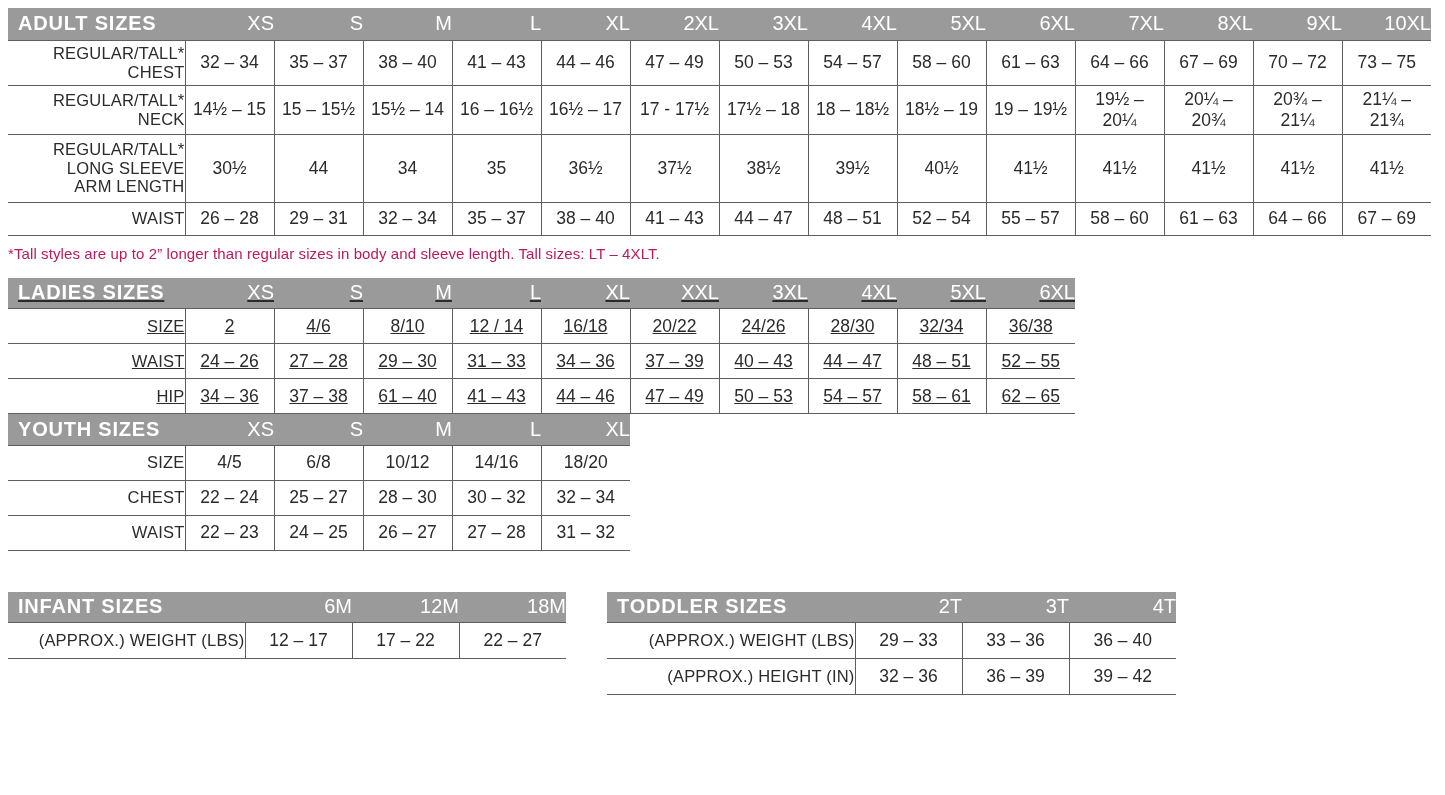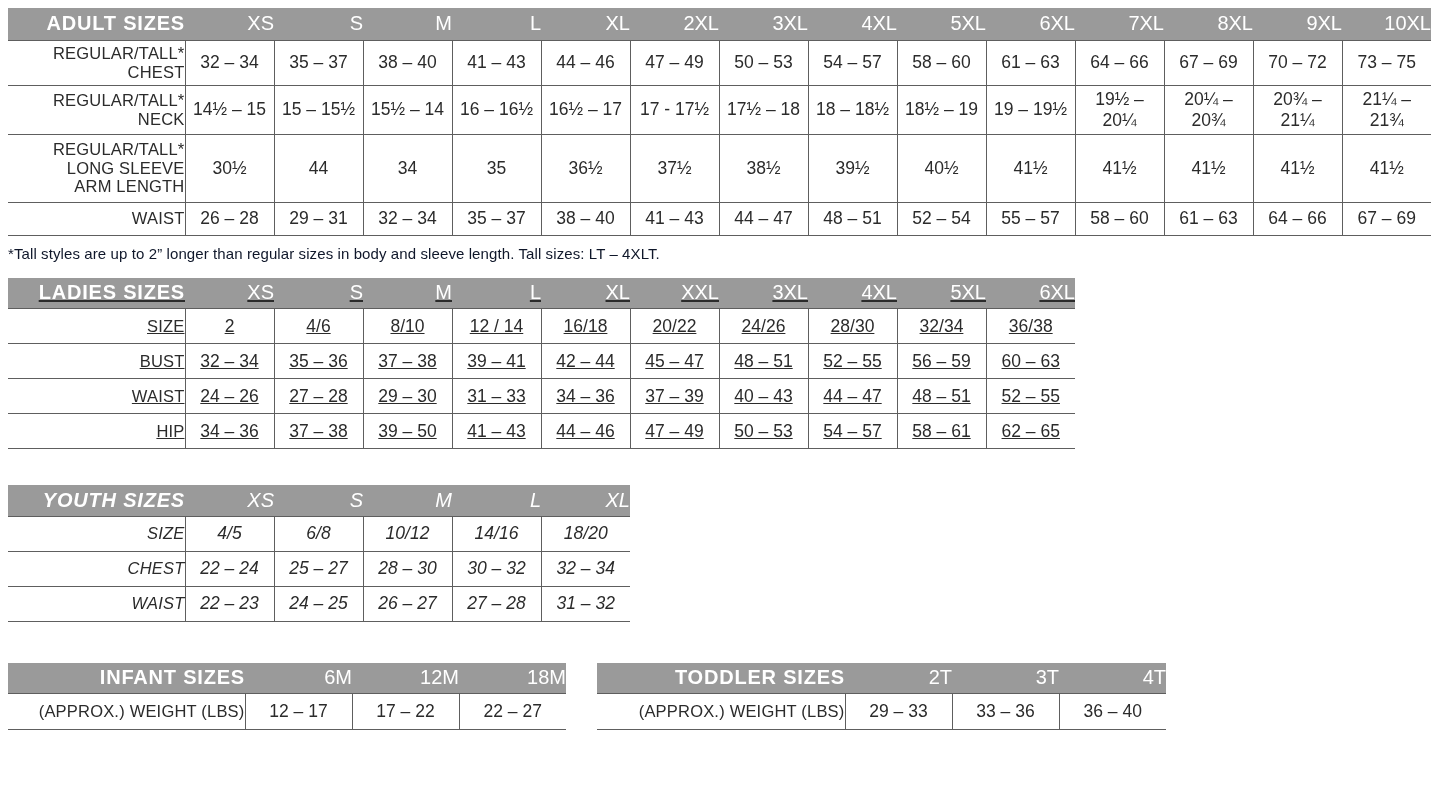--- a/index.html
+++ b/index.html
@@ -31,21 +31,21 @@
     background:var(--header-bg);
     color:var(--header-text);
     font-weight:normal;
     font-size:20px;
     height:32px;
     text-align:right;
     vertical-align:middle;
     padding:0;
   }
   table.szt thead th.t-title{
-    text-align:right;
+    text-align:left;
     font-weight:bold;
     padding-left:10px;
     letter-spacing:0.8px;
     font-size:20px;
   }
   table.szt tbody td{
     border-top:1.5px solid var(--grid);
     text-align:center;
     vertical-align:middle;
     font-size:17.5px;
@@ -86,30 +86,30 @@
   table.adult tbody tr:nth-child(4) td{height:33px;}
   table.ladies tbody td{height:35px;}
   table.youth tbody td{height:35px;}
   table.infant tbody td, table.toddler tbody td{height:36px;margin-top:20px;}
   table.ladies thead th, table.youth thead th,
   table.infant thead th, table.toddler thead th{height:31px;}
 
   .footnote{
     margin:9px 0 0 0;
     font-size:15px;
-    color:#0f172a;
+    color:#be185d;
     letter-spacing:0.1px;
   }
   .sec-ladies{margin-top:16px;text-decoration:underline;}
-  .sec-youth{margin-top:36px;font-style:italic;}
+  .sec-youth{}
   .sec-babies{
     margin-top:41px;
     display:flex;
     align-items:flex-start;
-    gap:31px;
+    gap:41px;
   }
 </style>
 </head>
 <body>
 
 <div class="page">
 
   <section class="sec-adult">
     <table class="szt adult">
         <thead>
@@ -239,50 +239,37 @@
             <td>8/10</td>
             <td>12 / 14</td>
             <td>16/18</td>
             <td>20/22</td>
             <td>24/26</td>
             <td>28/30</td>
             <td>32/34</td>
             <td>36/38</td>
           </tr>
           <tr>
-            <td class="r-label">BUST</td>
-            <td>32 – 34</td>
-            <td>35 – 36</td>
-            <td>37 – 38</td>
-            <td>39 – 41</td>
-            <td>42 – 44</td>
-            <td>45 – 47</td>
-            <td>48 – 51</td>
-            <td>52 – 55</td>
-            <td>56 – 59</td>
-            <td>60 – 63</td>
-          </tr>
-          <tr>
             <td class="r-label">WAIST</td>
             <td>24 – 26</td>
             <td>27 – 28</td>
             <td>29 – 30</td>
             <td>31 – 33</td>
             <td>34 – 36</td>
             <td>37 – 39</td>
             <td>40 – 43</td>
             <td>44 – 47</td>
             <td>48 – 51</td>
             <td>52 – 55</td>
           </tr>
           <tr>
             <td class="r-label">HIP</td>
             <td>34 – 36</td>
             <td>37 – 38</td>
-            <td>39 – 50</td>
+            <td>61 – 40</td>
             <td>41 – 43</td>
             <td>44 – 46</td>
             <td>47 – 49</td>
             <td>50 – 53</td>
             <td>54 – 57</td>
             <td>58 – 61</td>
             <td>62 – 65</td>
           </tr>
         </tbody>
       </table>
@@ -357,17 +344,23 @@
             <th>4T</th>
           </tr>
         </thead>
         <tbody>
           <tr>
             <td class="r-label">(APPROX.) WEIGHT (LBS)</td>
             <td>29 – 33</td>
             <td>33 – 36</td>
             <td>36 – 40</td>
           </tr>
+          <tr>
+            <td class="r-label">(APPROX.) HEIGHT (IN)</td>
+            <td>32 – 36</td>
+            <td>36 – 39</td>
+            <td>39 – 42</td>
+          </tr>
         </tbody>
       </table>
   </section>
 
 </div>
 
 </body></html>

